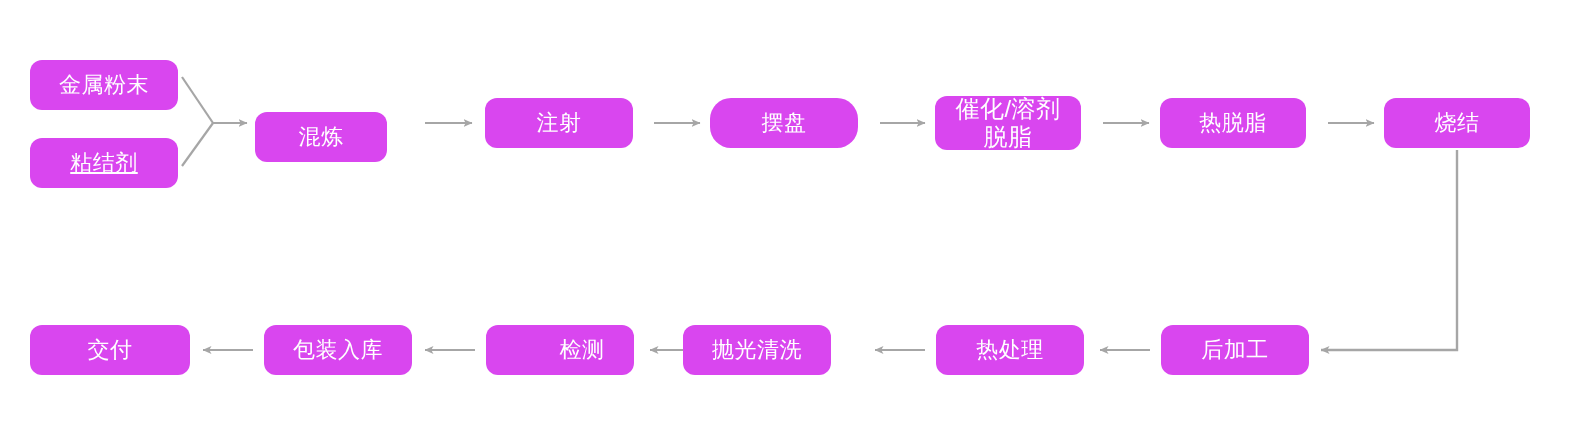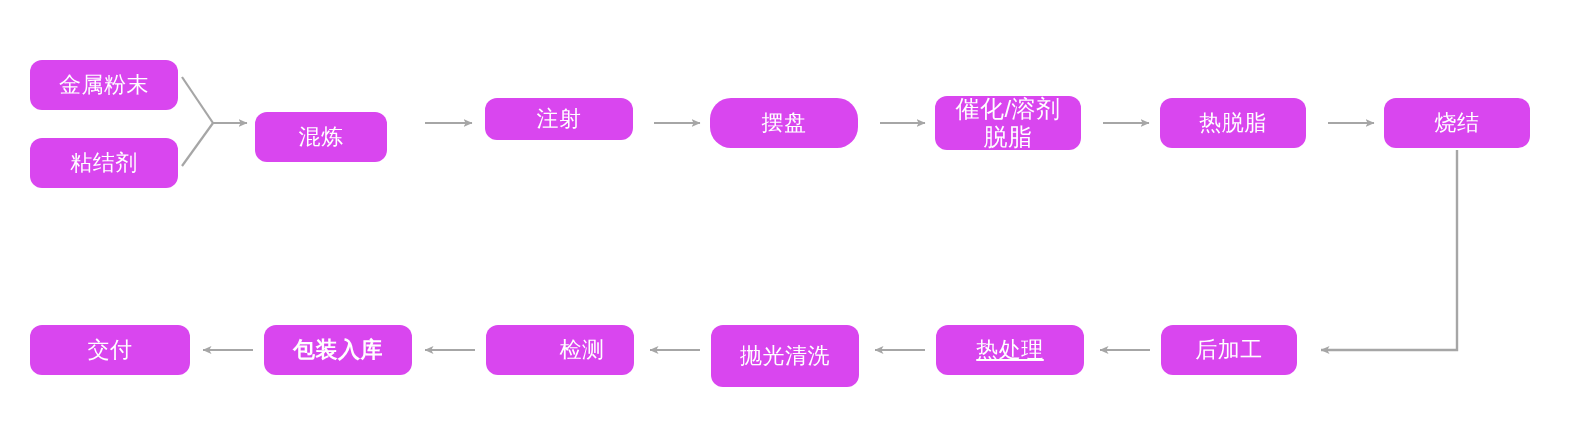--- a/index.html
+++ b/index.html
@@ -98,29 +98,29 @@
     </g>
     <g>
       <path d="M475,350 L425,350" stroke="#A6A6A6" stroke-width="2.2" fill="none" marker-end="url(#ah-l)"></path>
     </g>
     <g>
       <path d="M253,350 L203,350" stroke="#A6A6A6" stroke-width="2.2" fill="none" marker-end="url(#ah-l)"></path>
     </g>
   </svg>
 
   <div class="node" style="left:30px;top:60px;width:148px;height:50px;">金属粉末</div>
-  <div class="node" style="left:30px;top:138px;width:148px;height:50px;">粘结剂</div>
+  <div class="node" style="left:30px;top:138px;width:148px;height:50px;text-decoration:underline;">粘结剂</div>
   <div class="node" style="left:255px;top:112px;width:132px;height:50px;">混炼</div>
-  <div class="node" style="left:485px;top:98px;width:148px;height:42px;">注射</div>
+  <div class="node" style="left:485px;top:98px;width:148px;height:50px;">注射</div>
   <div class="node" style="left:710px;top:98px;width:148px;height:50px;border-radius:21px;">摆盘</div>
   <div class="node two-line" style="left:935px;top:96px;width:146px;height:54px;">催化/溶剂
 脱脂</div>
   <div class="node" style="left:1384px;top:98px;width:146px;height:50px;">烧结</div>
   <div class="node" style="left:1160px;top:98px;width:146px;height:50px;">热脱脂</div>
 
-  <div class="node" style="left:1161px;top:325px;width:136px;height:50px;">后加工</div>
-  <div class="node" style="left:936px;top:325px;width:148px;height:50px;text-decoration:underline;">热处理</div>
-  <div class="node" style="left:711px;top:325px;width:148px;height:62px;">抛光清洗</div>
+  <div class="node" style="left:1161px;top:325px;width:148px;height:50px;">后加工</div>
+  <div class="node" style="left:936px;top:325px;width:148px;height:50px;">热处理</div>
+  <div class="node" style="left:683px;top:325px;width:148px;height:50px;">抛光清洗</div>
   <div class="node" style="left:486px;top:325px;width:148px;height:50px;padding-left:44px;">检测</div>
-  <div class="node" style="left:264px;top:325px;width:148px;height:50px;font-weight:bold;">包装入库</div>
+  <div class="node" style="left:264px;top:325px;width:148px;height:50px;">包装入库</div>
   <div class="node" style="left:30px;top:325px;width:160px;height:50px;">交付</div>
 
 </div>
 
 </body></html>

